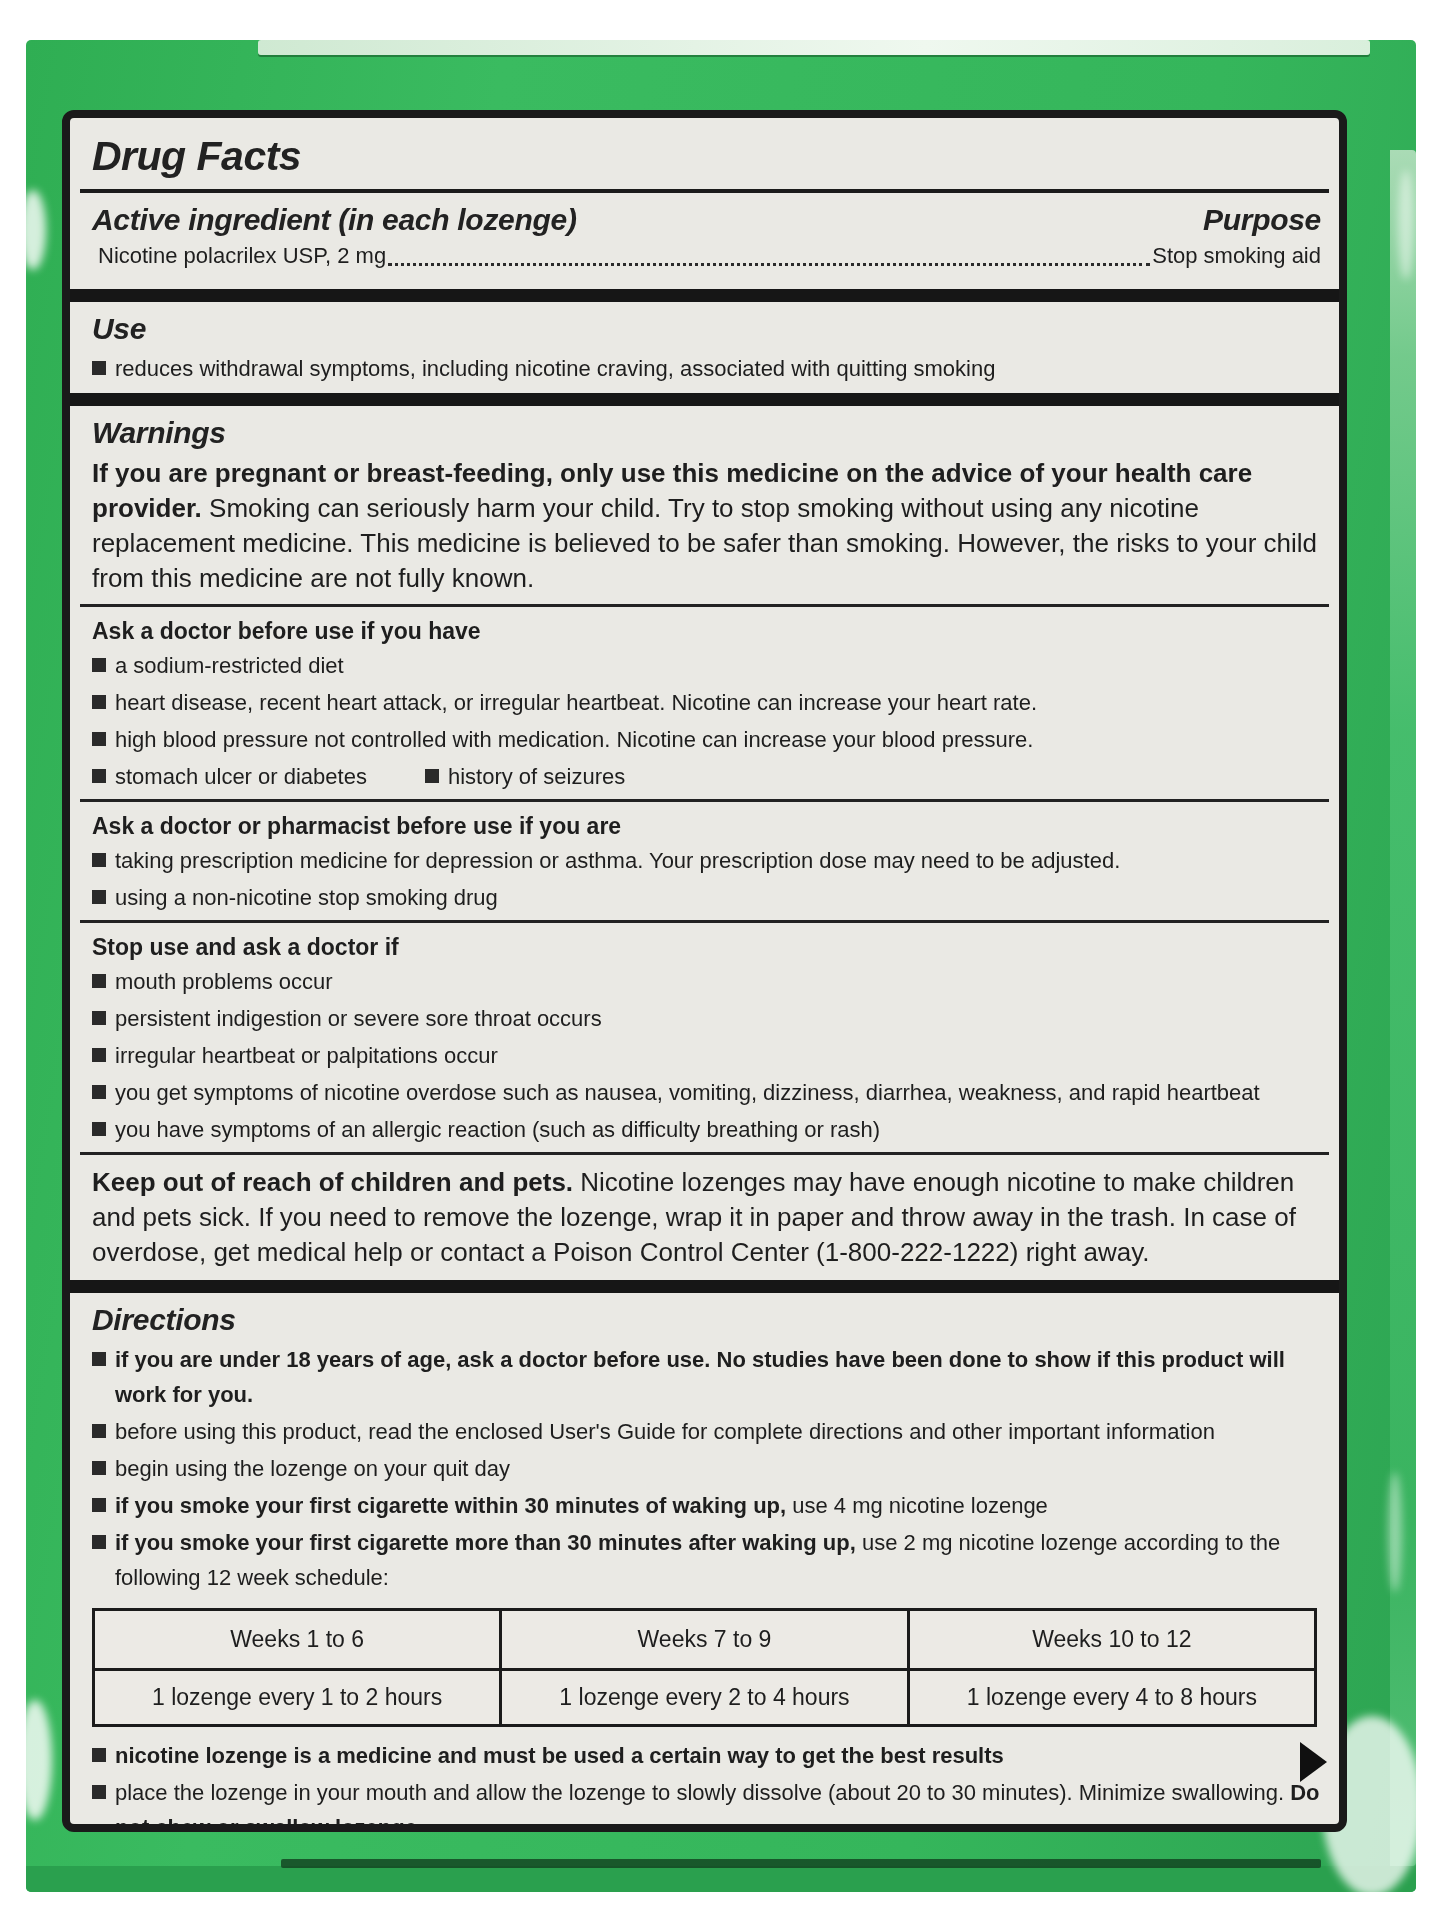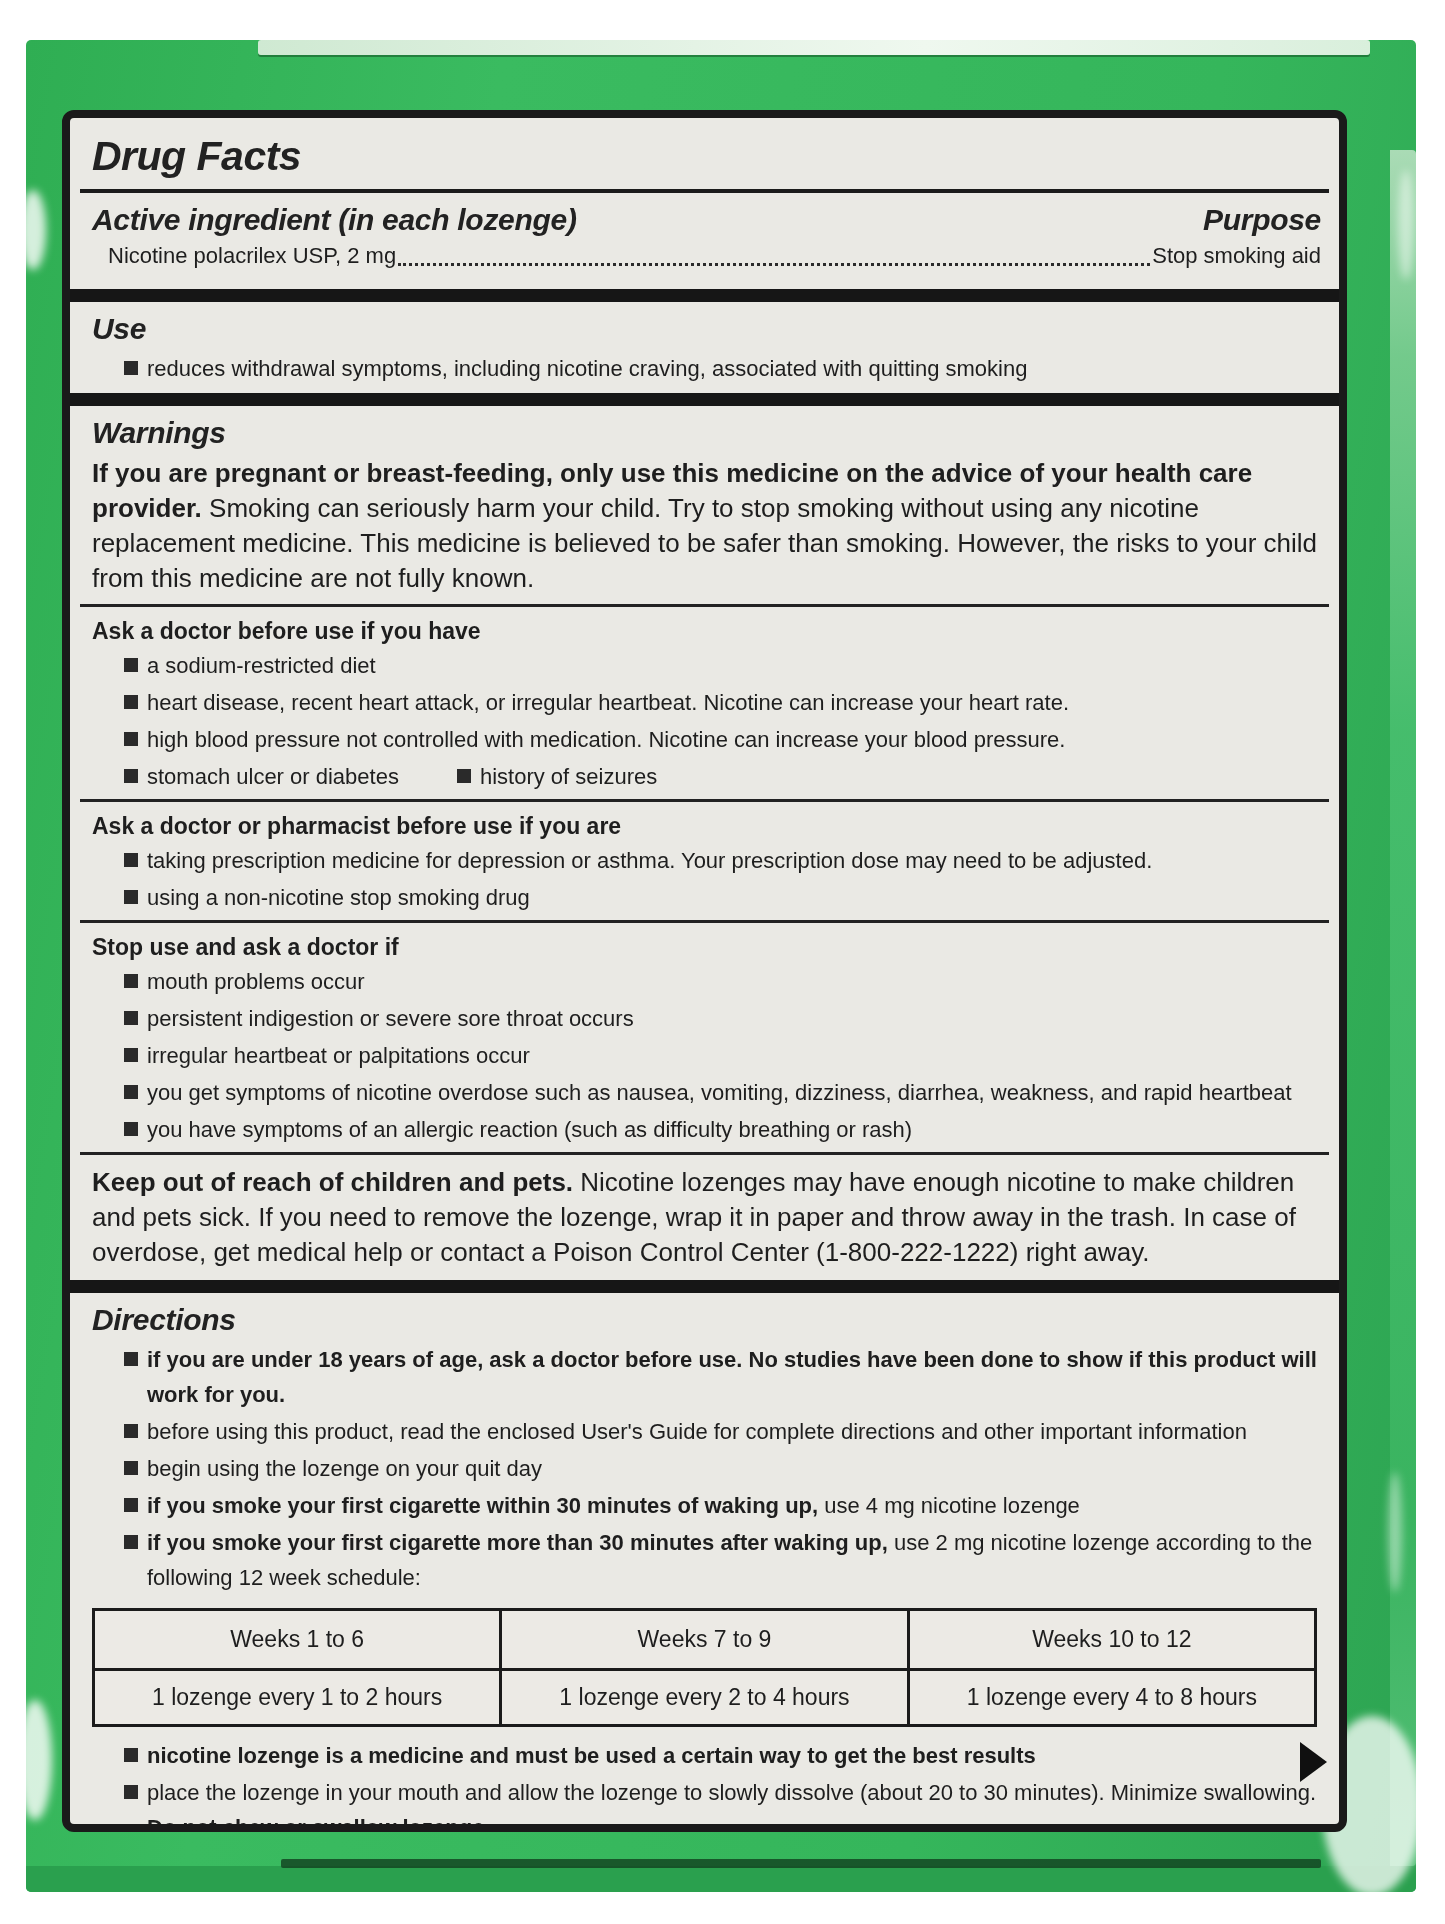--- a/index.html
+++ b/index.html
@@ -48,25 +48,25 @@
   }
   .h2{
     font-size:30px;font-weight:700;font-style:italic;letter-spacing:-0.3px;color:#222;
   }
   .h2.pad{padding:8px 18px 4px 22px;}
   .rule{height:4px;background:#1b1b1b;margin:0 10px;}
   .rule-thin{height:3px;background:#222;margin:4px 10px;}
   .bar{height:13px;background:#161616;}
   .sec{padding:2px 0 6px 0;border-radius:28px;}
   .row-between{display:flex;justify-content:space-between;align-items:baseline;padding:8px 18px 2px 22px;}
-  .leader-row{display:flex;align-items:flex-end;font-size:22px;line-height:34px;padding:0 18px 10px 38px;}
+  .leader-row{display:flex;align-items:flex-end;font-size:22px;line-height:34px;padding:0 18px 10px 28px;}
   .leader{flex:1;border-bottom:3px dotted #2b2b2b;margin:0 2px 7px 2px;min-width:40px;}
   .para{font-size:26px;line-height:35px;padding:2px 18px 4px 22px;}
   .subhead{font-size:23px;font-weight:700;padding:7px 18px 2px 22px;}
-  .b-row{display:flex;align-items:flex-start;padding:1px 18px 1px 22px;font-size:22px;line-height:35px;margin-left:32px;}
+  .b-row{display:flex;align-items:flex-start;padding:1px 18px 1px 22px;font-size:22px;line-height:35px;}
   .b-row .sq{flex:none;width:14px;height:14px;background:#2a2a2a;margin:10px 9px 0 0;}
   .b-txt{flex:1;}
   .pair-gap{margin-left:58px;display:flex;align-items:flex-start;}
   .pair-gap .sq{margin-top:10px;}
   .bold{font-weight:700;}
   table.sched{border-collapse:collapse;margin:12px 22px 10px 22px;width:calc(100% - 44px);background:#eceae5;}
   table.sched th,table.sched td{border:3px solid #1b1b1b;text-align:center;font-size:23px;}
   table.sched th{font-weight:400;padding:15px 6px;}
   table.sched td{padding:13px 6px;font-weight:400;}
   .arrow{

